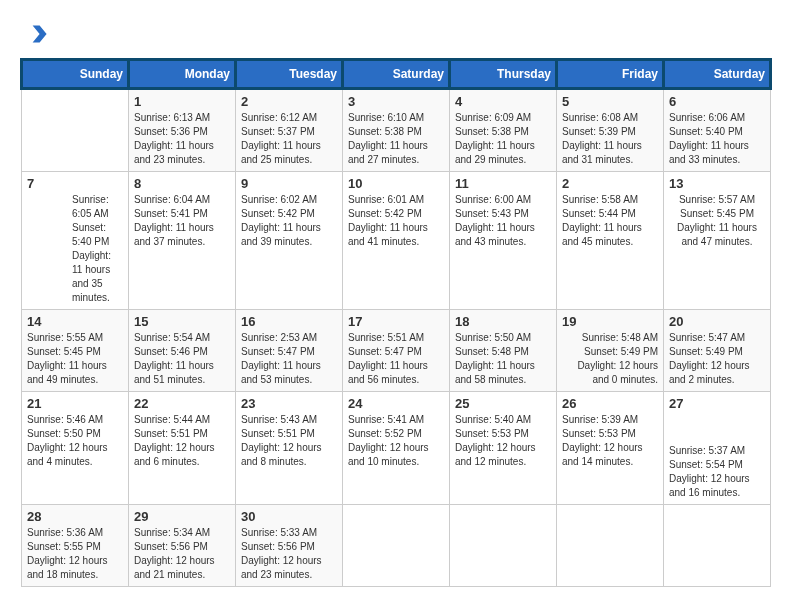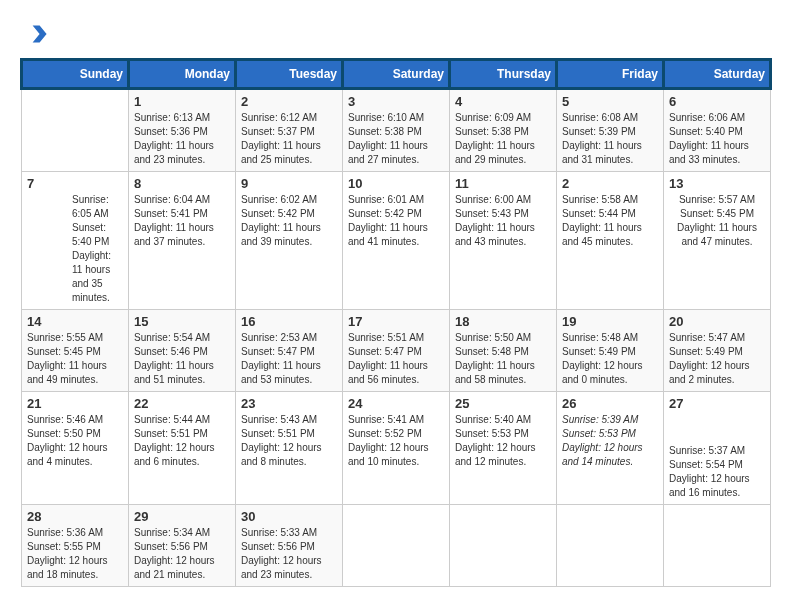--- a/index.html
+++ b/index.html
@@ -245,21 +245,21 @@
         </td>
         <td>
           <span class="day-num">18</span>
           <div class="cell-info" style="white-space: pre-line;">Sunrise: 5:50 AM
 Sunset: 5:48 PM
 Daylight: 11 hours
 and 58 minutes.</div>
         </td>
         <td>
           <span class="day-num">19</span>
-          <div class="cell-info" style="white-space: pre-line;">Sunrise: 5:48 AM
+          <div class="cell-info" style="white-space: pre-line; text-align: right;">Sunrise: 5:48 AM
 Sunset: 5:49 PM
 Daylight: 12 hours
 and 0 minutes.</div>
         </td>
         <td>
           <span class="day-num">20</span>
           <div class="cell-info" style="white-space: pre-line;">Sunrise: 5:47 AM
 Sunset: 5:49 PM
 Daylight: 12 hours
 and 2 minutes.</div>
@@ -296,21 +296,21 @@
         </td>
         <td>
           <span class="day-num">25</span>
           <div class="cell-info" style="white-space: pre-line;">Sunrise: 5:40 AM
 Sunset: 5:53 PM
 Daylight: 12 hours
 and 12 minutes.</div>
         </td>
         <td>
           <span class="day-num">26</span>
-          <div class="cell-info" style="white-space: pre-line; font-style: italic;">Sunrise: 5:39 AM
+          <div class="cell-info" style="white-space: pre-line;">Sunrise: 5:39 AM
 Sunset: 5:53 PM
 Daylight: 12 hours
 and 14 minutes.</div>
         </td>
         <td>
           <span class="day-num">27</span>
           <div class="cell-info" style="white-space: pre-line; margin-top: 33px;">Sunrise: 5:37 AM
 Sunset: 5:54 PM
 Daylight: 12 hours
 and 16 minutes.</div>

